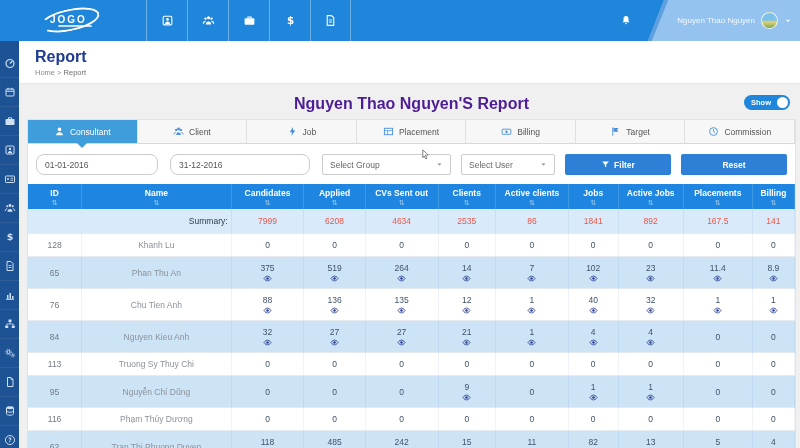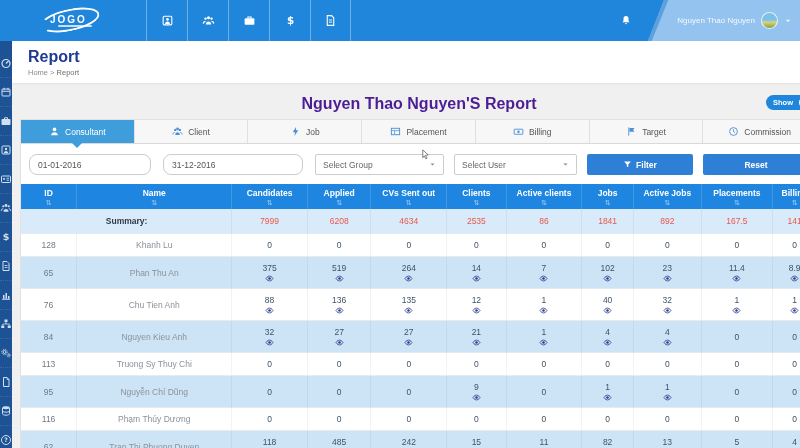--- a/index.html
+++ b/index.html
@@ -56,32 +56,32 @@
   .tab.active{ background:var(--tabblue); color:#fff; }
   .tab.active .icon{ color:#fff; }
   .tab.active::after{ content:""; position:absolute; bottom:-5px; left:50%; margin-left:-5px; border-left:5px solid transparent; border-right:5px solid transparent; border-top:5px solid var(--tabblue); z-index:2; }
 
   .filters{ display:flex; align-items:center; padding:10px 8px 9px; gap:0; }
   .f-input{ height:21px; border:1px solid #ccc; border-radius:8px; font-size:8.5px; color:#555; padding:0 8px; font-family:inherit; outline:none; background:#fff; }
   #date-from{ width:122px; margin-right:12px; }
   #date-to{ width:140px; margin-right:12px; }
   .f-select{ height:21px; border:1px solid #ccc; border-radius:2px; background:#fff; font-size:8.5px; color:#666; display:flex; align-items:center; justify-content:space-between; padding:0 7px; cursor:pointer; }
   #sel-group{ width:129px; margin-right:10px; }
-  #sel-user{ width:123px; margin-right:10px; }
+  #sel-user{ width:94px; margin-right:10px; }
   .f-select .icon{ width:7px; height:7px; color:#888; }
   .f-btn{ height:21px; border:none; border-radius:2px; background:var(--btn); color:#fff; font-size:8.5px; font-weight:bold; cursor:pointer; display:flex; align-items:center; justify-content:center; gap:4px; font-family:inherit;text-align:center; }
   #btn-filter{ width:106px; margin-right:10px; }
   #btn-reset{ width:106px; }
   .f-btn .icon{ width:9px; height:9px; color:#fff; }
 
   table{ width:100%; border-collapse:collapse; table-layout:fixed; }
   thead th{ background:var(--thead); color:#fff; font-size:8.5px; font-weight:bold; padding:4px 2px 2px; text-align:center; border-right:1px solid rgba(255,255,255,.15); cursor:pointer; }
   thead .sort{ display:block; font-size:7px; color:rgba(255,255,255,.55); font-weight:normal; margin-top:1px; }
   tr.summary td{ background:var(--sumbg); font-size:8.5px; padding:7px 3px; text-align:center; color:var(--red); border-right:1px solid rgba(44,90,140,.08); }
-  tr.summary td.lab{ color:#2f3a4a; font-weight:bold; text-align:center; padding-left:4px; }
+  tr.summary td.lab{ color:#2f3a4a; font-weight:normal; text-align:right; padding-left:4px; }
   tbody td{ font-size:8.5px; text-align:center; border-right:1px solid rgba(44,90,140,.07); vertical-align:middle; }
   tr.white td{ background:#fff; border-top:1px solid #e8ebee; border-bottom:1px solid #e8ebee; }
   tr.bluebg td{ background:var(--rowblue); }
   tr.thin td{ padding:6px 3px; }
   tr.tall td{ padding:4px 3px; height:32px; }
   td .val{ color:var(--num); line-height:10px; }
   td.idcell{ color:#6f7a85; }
   td.namecell{ color:var(--name); }
   .eye{ width:11px; height:9px; color:#2c3e8f; margin:1px auto 0; cursor:pointer; display:block; }
 

